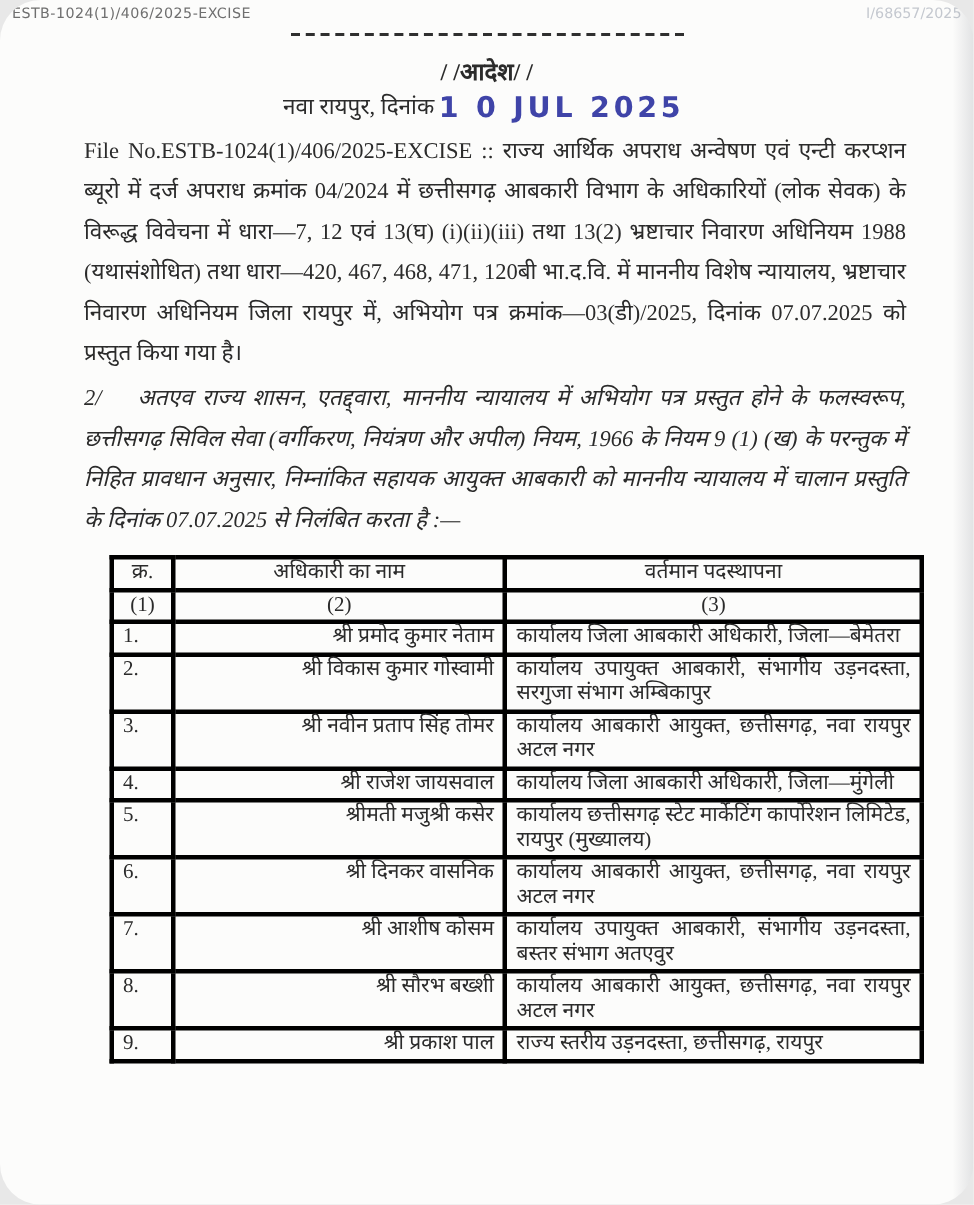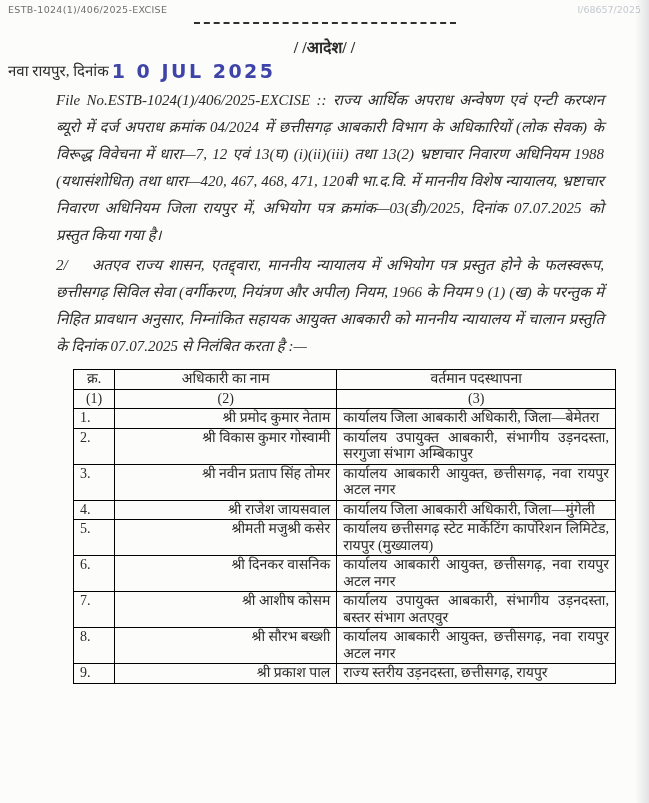--- a/index.html
+++ b/index.html
@@ -7,20 +7,21 @@
     position: relative;
     width: 649px;
     height: 803px;
     margin: 0 auto;
     background: #fcfcfb;
     box-sizing: border-box;
     padding: 4px 8px;
     overflow: hidden;
     font-family: "Liberation Serif", "DejaVu Serif", serif;
     color: #2b2b2b;
+    border-radius: 27px;
   }
   .scan-shade {
     position: absolute; top: 0; right: 0; bottom: 0; width: 14px;
     background: linear-gradient(to right, rgba(120,125,135,0), rgba(120,125,135,0.20));
     pointer-events: none;
   }
   .doc-refs {
     display: flex; justify-content: space-between; align-items: flex-start;
     font-family: "DejaVu Sans", sans-serif;
     font-size: 9.5px; line-height: 12px;
@@ -28,39 +29,39 @@
   .ref-left  { color: #6f6f6f; letter-spacing: 0.3px; }
   .ref-right { color: #c4c8cf; }
 
   .letterhead { text-align: center; margin-top: 7px; font-weight: bold;
                 font-size: 17px; line-height: 22px; color: #262626; }
   .divider { width: 262px; height: 0; margin: 6px auto 7px;
              border-bottom: 2.5px dashed #2f2f2f; }
 
   .order-title { text-align: center; font-weight: bold; font-size: 16px; margin-top: 12px; }
 
-  .date-line { text-align: left; padding-right: 4px; font-size: 15px; margin-top: 2px;
+  .date-line { text-align: center; padding-right: 4px; font-size: 15px; margin-top: 2px;
                white-space: nowrap; }
   .stamp { display: inline-block; font-family: "DejaVu Sans", sans-serif;
            font-weight: bold; font-size: 19px; letter-spacing: 2.5px;
            color: #3f44a8; vertical-align: -2px; margin-left: 3px; }
 
   .para { margin: 0 37px 0 48px; text-align: justify;
           font-size: 15px; line-height: 27px; color: #2b2b2b; }
-  .para1 { margin-top: 5px; font-style: italic; }
+  .para1 { margin-top: 5px; }
   .para2 { margin-top: 3px; font-style: italic; }
   .para-num { display: inline-block; margin-right: 24px; }
 
   table.officers {
     margin: 9px 0 0 65px; width: 543px;
     border-collapse: collapse; table-layout: fixed;
     font-size: 14px; color: #2b2b2b;
   }
   table.officers th, table.officers td {
-    border: 1px solid #000000;
+    border: 3px solid #000000;
     padding: 1px 6px;
     vertical-align: top;
     line-height: 16.5px;
     font-weight: normal;
   }
   table.officers th { text-align: center; }
   tr.colnum-row td { text-align: center; }
   .col-sno { width: 40px; }
   .col-name { width: 216px; }
   .col-posting { width: 271px; }

